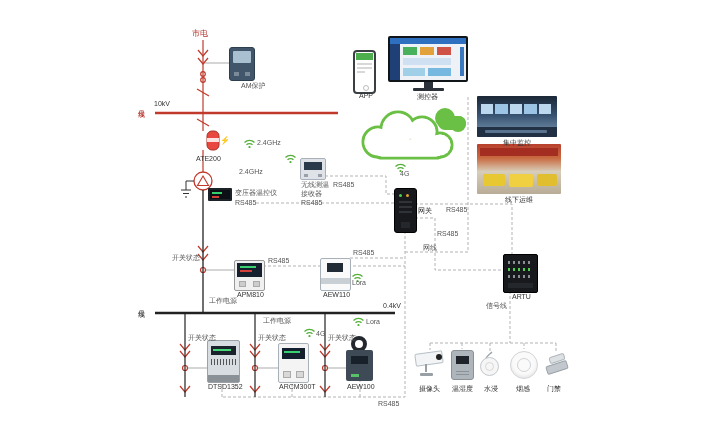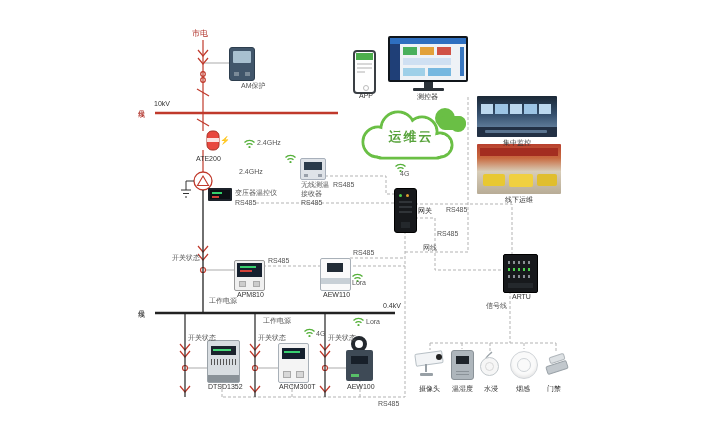--- a/index.html
+++ b/index.html
@@ -179,21 +179,20 @@
       </g>
       <g fill="#ffffff">
         <circle cx="30" cy="40" r="13.5"></circle>
           <circle cx="50" cy="27" r="15.5"></circle>
           <circle cx="74" cy="30" r="13.5"></circle>
           <circle cx="92" cy="43" r="10.5"></circle>
           <rect x="25.5" y="37.5" width="71" height="17" rx="8.5"></rect>
       </g>
     </svg>
   </div>
-  <div class="cloudtext" style="left:372px;top:128px;width:78px;text-align:center;">运维云</div>
 
   <div class="dev" style="left:394px;top:188px;width:21px;height:43px;background:#17191c;border:1px solid #000;border-radius:3px;">
     <div style="position:absolute;left:4px;top:5px;width:3px;height:3px;background:#4cd04c;border-radius:50%;"></div>
     <div style="position:absolute;left:11px;top:5px;width:3px;height:3px;background:#e0a030;border-radius:50%;"></div>
     <div style="position:absolute;left:4px;top:12px;right:4px;height:2px;background:#303438;"></div>
     <div style="position:absolute;left:4px;top:17px;right:4px;height:2px;background:#303438;"></div>
     <div style="position:absolute;left:4px;top:22px;right:4px;height:2px;background:#303438;"></div>
     <div style="position:absolute;left:6px;bottom:4px;width:9px;height:6px;background:#24282c;"></div>
   </div>
 

